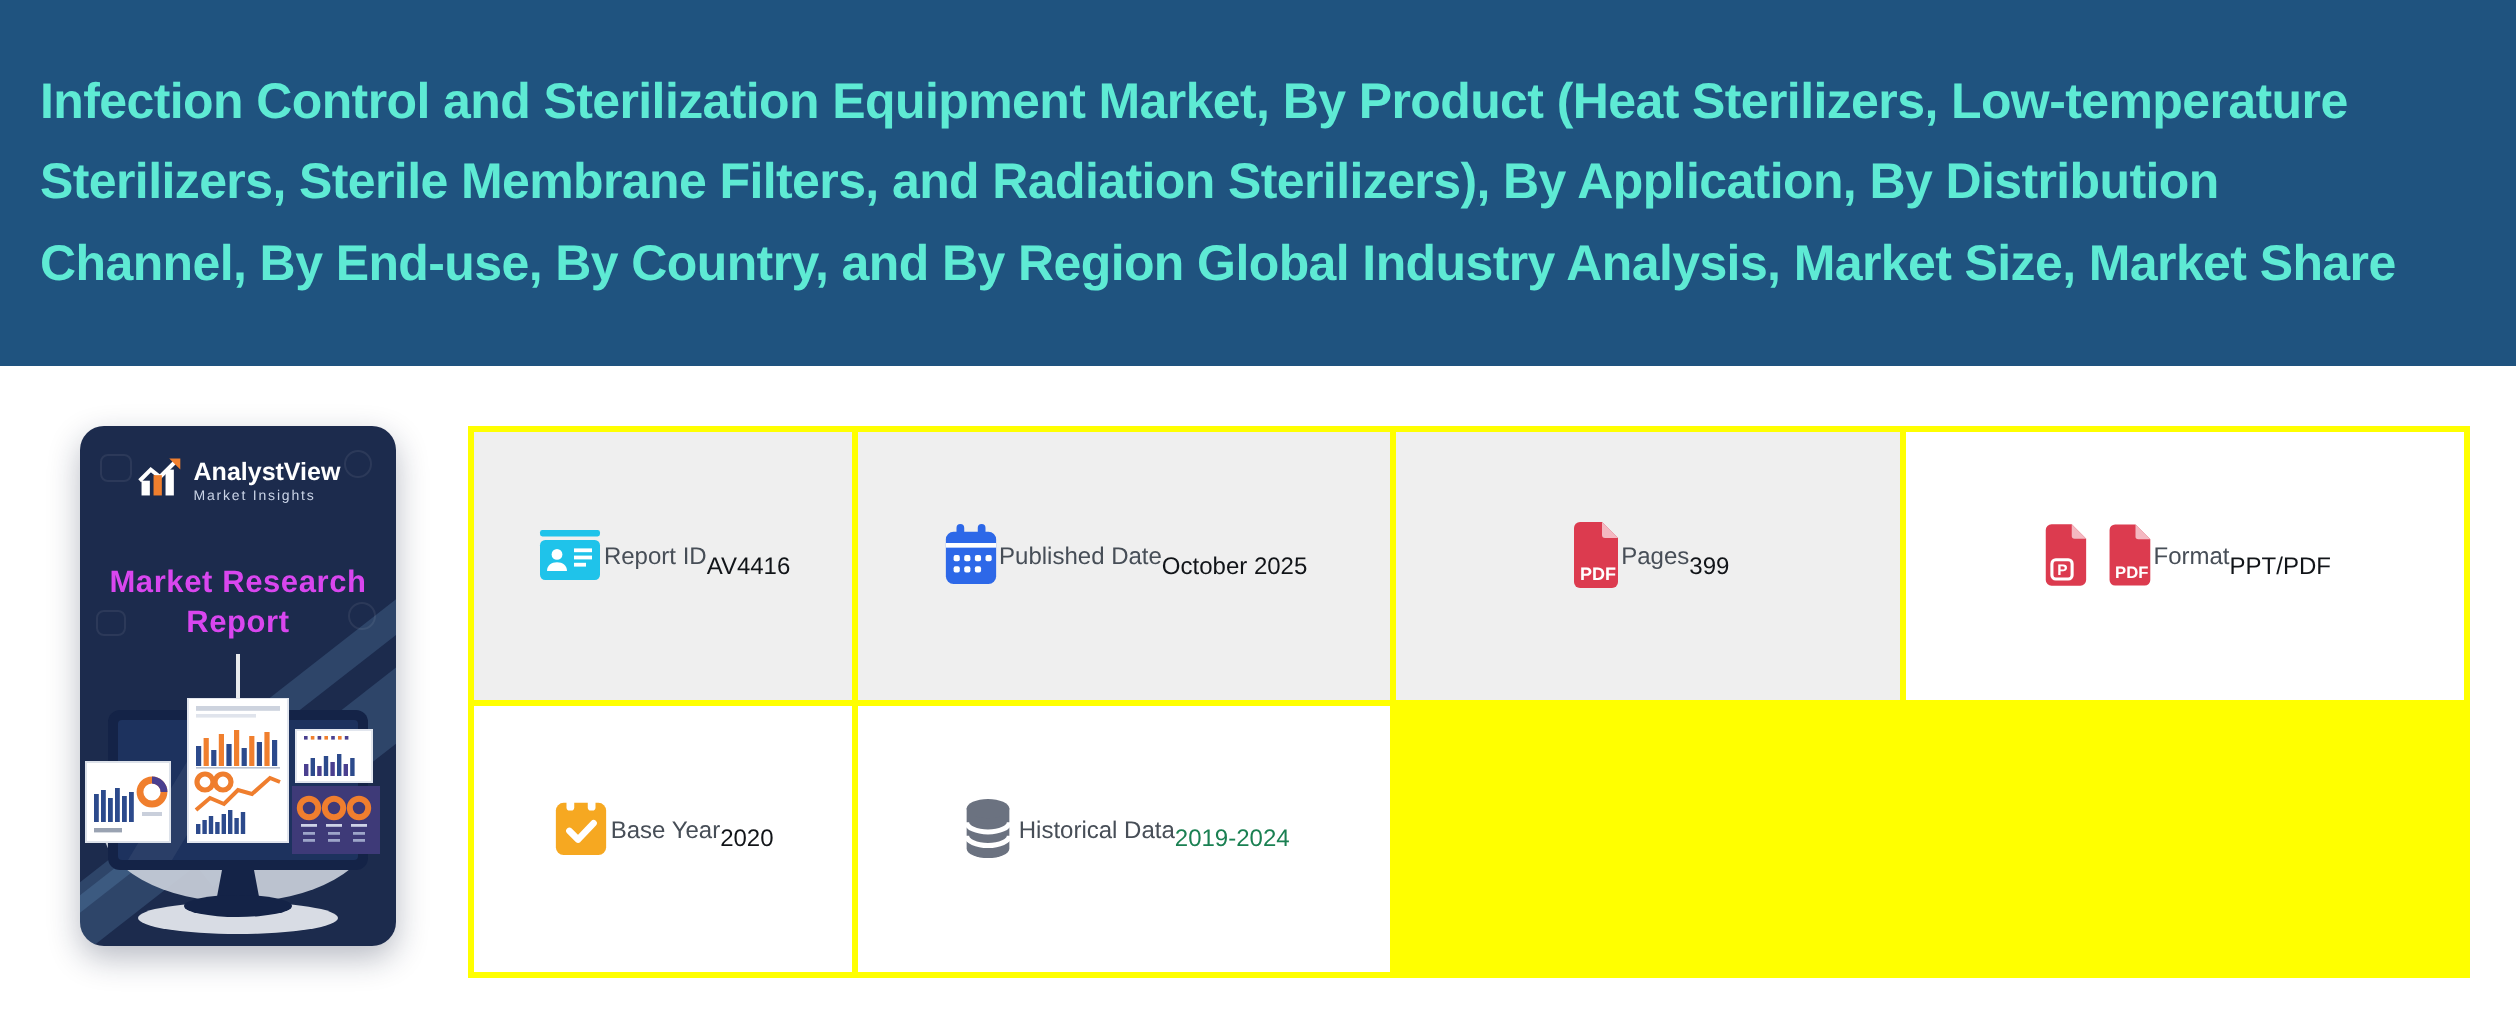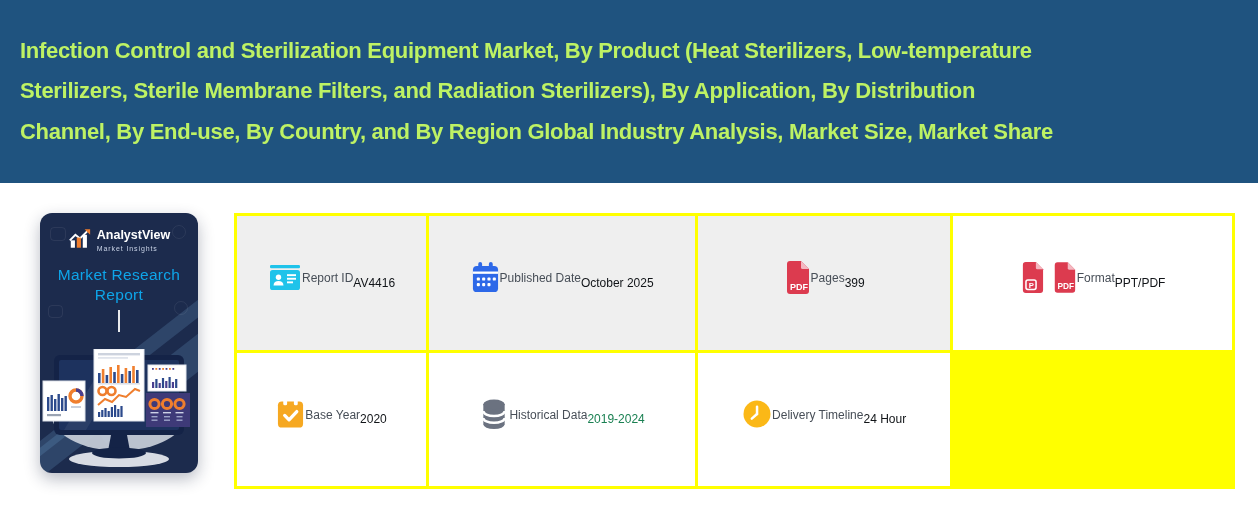--- a/index.html
+++ b/index.html
@@ -12,21 +12,21 @@
   html,body{margin:0;padding:0}
   body{
     width:1258px;height:517px;background:#fff;overflow:hidden;
     font-family:"Liberation Sans","DejaVu Sans",sans-serif;
   }
   .banner{
     background:var(--header_bg,#1F537F);height:183px;padding:0 20px;
     display:flex;flex-direction:column;justify-content:center;overflow:hidden;
   }
   .banner .line{
-    color:#bef264;font-weight:700;font-size:22px;line-height:40.5px;
+    color:#5eead4;font-weight:700;font-size:25px;line-height:40.5px;
     letter-spacing:-0.3px;white-space:nowrap;
   }
   .content{display:flex;align-items:flex-start;padding:30px 23px 0 40px;gap:36px}
 
   
   .cover{
     position:relative;flex:0 0 auto;width:158px;height:260px;border-radius:12px;
     background:var(--cover_bg,#1C2B4D);overflow:hidden;
     box-shadow:0 6px 16px rgba(20,30,60,.30);
   }
@@ -37,21 +37,21 @@
   .s4{width:170px;height:24px;transform:rotate(-38deg);left:-80px;bottom:2px}
   .bgicon{position:absolute;border:1.5px solid rgba(255,255,255,.07);border-radius:4px}
   .b1{width:16px;height:14px;left:10px;top:14px}
   .b2{width:14px;height:14px;right:12px;top:12px;border-radius:50%}
   .b3{width:15px;height:13px;left:8px;top:92px}
   .b4{width:14px;height:14px;right:10px;top:88px;border-radius:50%}
   .cover-inner{position:relative;display:flex;flex-direction:column;align-items:center;padding-top:15px}
   .brand-row{display:flex;align-items:center;gap:5px}
   .brand-name{color:#fff;font-weight:700;font-size:12.5px;line-height:1.1}
   .brand-sub{color:#c9d3e6;font-size:7px;letter-spacing:.9px;margin-top:1.5px}
-  .caption{margin-top:12px;text-align:center;color:#0ea5e9;font-weight:400;font-size:15.5px;line-height:1.3;letter-spacing:.3px}
+  .caption{margin-top:28px;text-align:center;color:#d946ef;font-weight:700;font-size:15.5px;line-height:1.3;letter-spacing:.3px}
   .connector{width:2px;height:22px;background:rgba(255,255,255,.9);margin-top:5px}
   .monitor{position:absolute;left:0;bottom:2px}
 
   
   .meta-grid{
     width:1001px;height:276px;background:var(--grid_border,#FFFF00);
     padding:3px;display:grid;gap:3px;
     grid-template-columns:192fr 270fr 256fr 283fr;grid-template-rows:1fr 1fr;
   }
   .cell{display:flex;flex-direction:row;align-items:center;justify-content:center}
@@ -285,26 +285,15 @@
           <path d="M4 6.5 v20.5 a11 5 0 0 0 22 0 V6.5 z" fill="var(--icon_gray,#6B7280)"></path>
           <ellipse cx="15" cy="6.5" rx="11" ry="5" fill="var(--icon_gray,#6B7280)"></ellipse>
           <path d="M4 13.5 a11 5 0 0 0 22 0" fill="none" stroke="#ffffff" stroke-width="2.6"></path>
           <path d="M4 20.5 a11 5 0 0 0 22 0" fill="none" stroke="#ffffff" stroke-width="2.6"></path>
         </svg>
       </div>
       <div class="label">Historical Data</div>
       <div class="value green">2019-2024</div>
     </div>
 
-    <div class="cell bottom">
-      <div class="icon">
-        <svg width="30" height="30" viewBox="0 0 30 30">
-          <circle cx="15" cy="15" r="13.5" fill="var(--icon_clock_amber,#FBB817)"></circle>
-          <rect x="13.8" y="6.5" width="2.5" height="9.8" rx="1.2" fill="#ffffff"></rect>
-          <path d="M15 15 L9.8 19.6" stroke="#ffffff" stroke-width="2.5" stroke-linecap="round"></path>
-        </svg>
-      </div>
-      <div class="label">Delivery Timeline</div>
-      <div class="value">24 Hour</div>
-    </div>
 
   </div>
 </main>
 
 </body></html>

